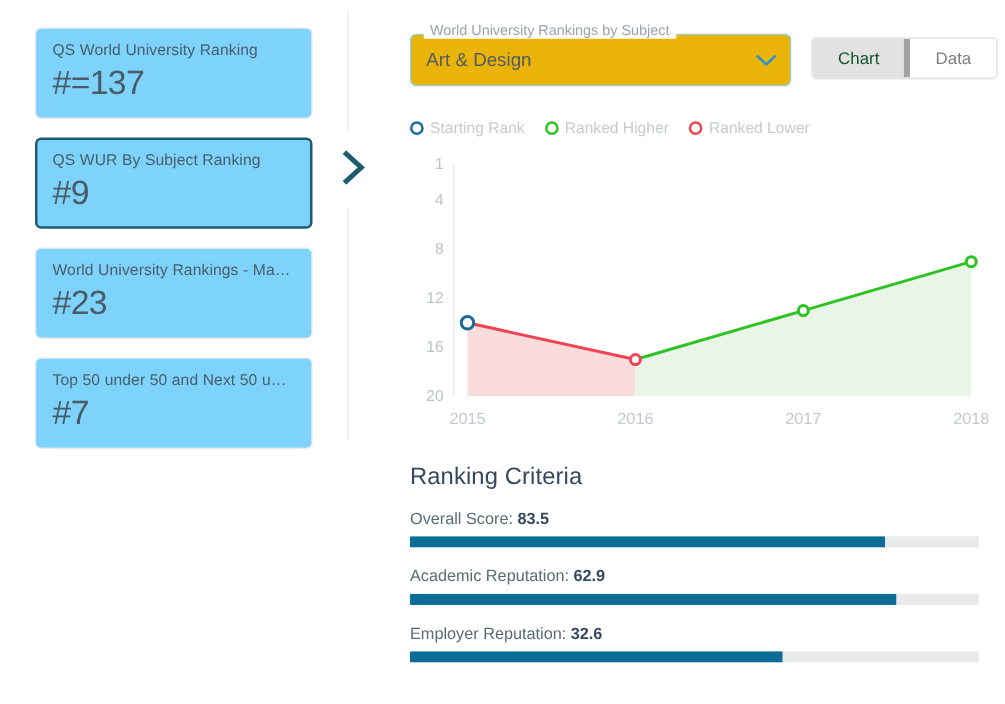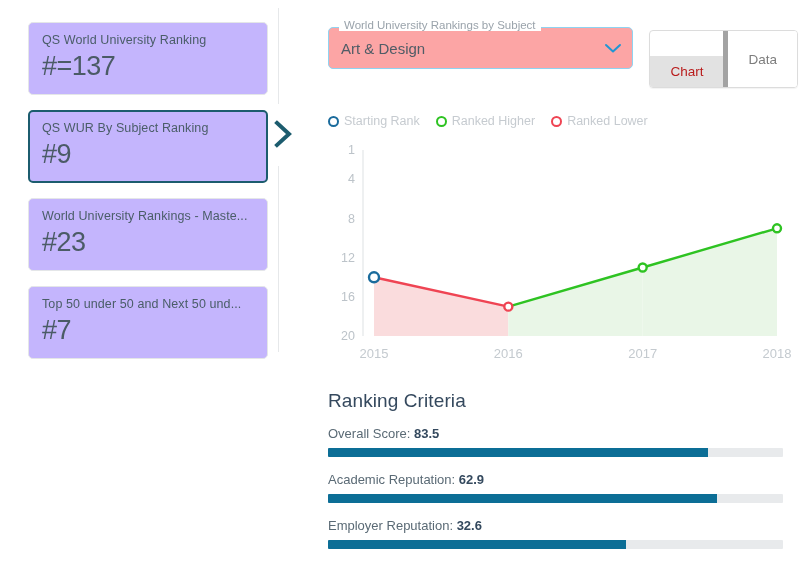--- a/index.html
+++ b/index.html
@@ -66,25 +66,25 @@
 
   .right-pane {
     flex: 1 1 auto;
     position: relative;
     padding: 14px 14px 0 0;
     box-sizing: border-box;
   }
 
   
   .rank-card {
-    width: 240px;
+    width: 222px;
     box-sizing: border-box;
     border: 1px solid #e4e6e8;
     border-radius: 5px;
-    background: #c4b5fd;
+    background: #7dd3fc;
     padding: 9px 13px 11px 13px;
     margin-bottom: 15px;
     cursor: pointer;
   }
   .rank-card.selected {
     border: 2px solid #1c5c6e;
     padding: 8px 2px 10px 12px;
   }
   .rank-card-title {
     font-size: 12.5px;
@@ -117,21 +117,21 @@
     width: 305px;
     height: 42px;
     margin-top: 13px;
   }
   .select-box {
     position: absolute;
     inset: 0;
     border: 1px solid #8fd3f1;
     border-radius: 5px;
     box-sizing: border-box;
-    background: #fca5a5;
+    background: #eab308;
     display: flex;
     align-items: center;
     padding: 0 12px;
     cursor: pointer;
   }
   .select-legend {
     position: absolute;
     top: -8px;
     left: 11px;
     background: #fff;
@@ -171,22 +171,21 @@
     font-size: 13.5px;
     color: #7d7d7d;
     background: #ffffff;
     border: none;
     cursor: pointer;
     font-family: "Liberation Sans", sans-serif;
     min-width: 62px;
   }
   .toggle-btn.active {
     background: #e2e2e2;
-    color: #b91c1c;
-    margin-top: 25px;
+    color: #14532d;
   }
   .toggle-btn + .toggle-btn {
     border-left: 5px solid #a3a3a3;
   }
 
   
   .legend {
     display: flex;
     gap: 16px;
     padding-left: 8px;

